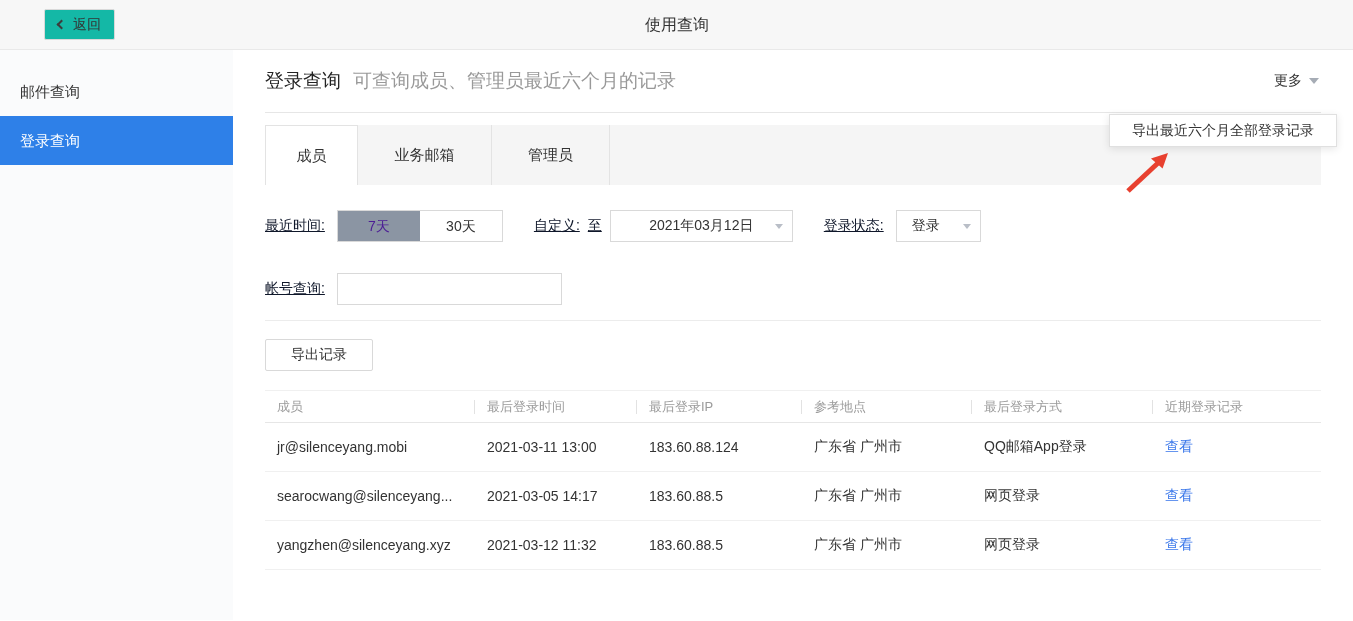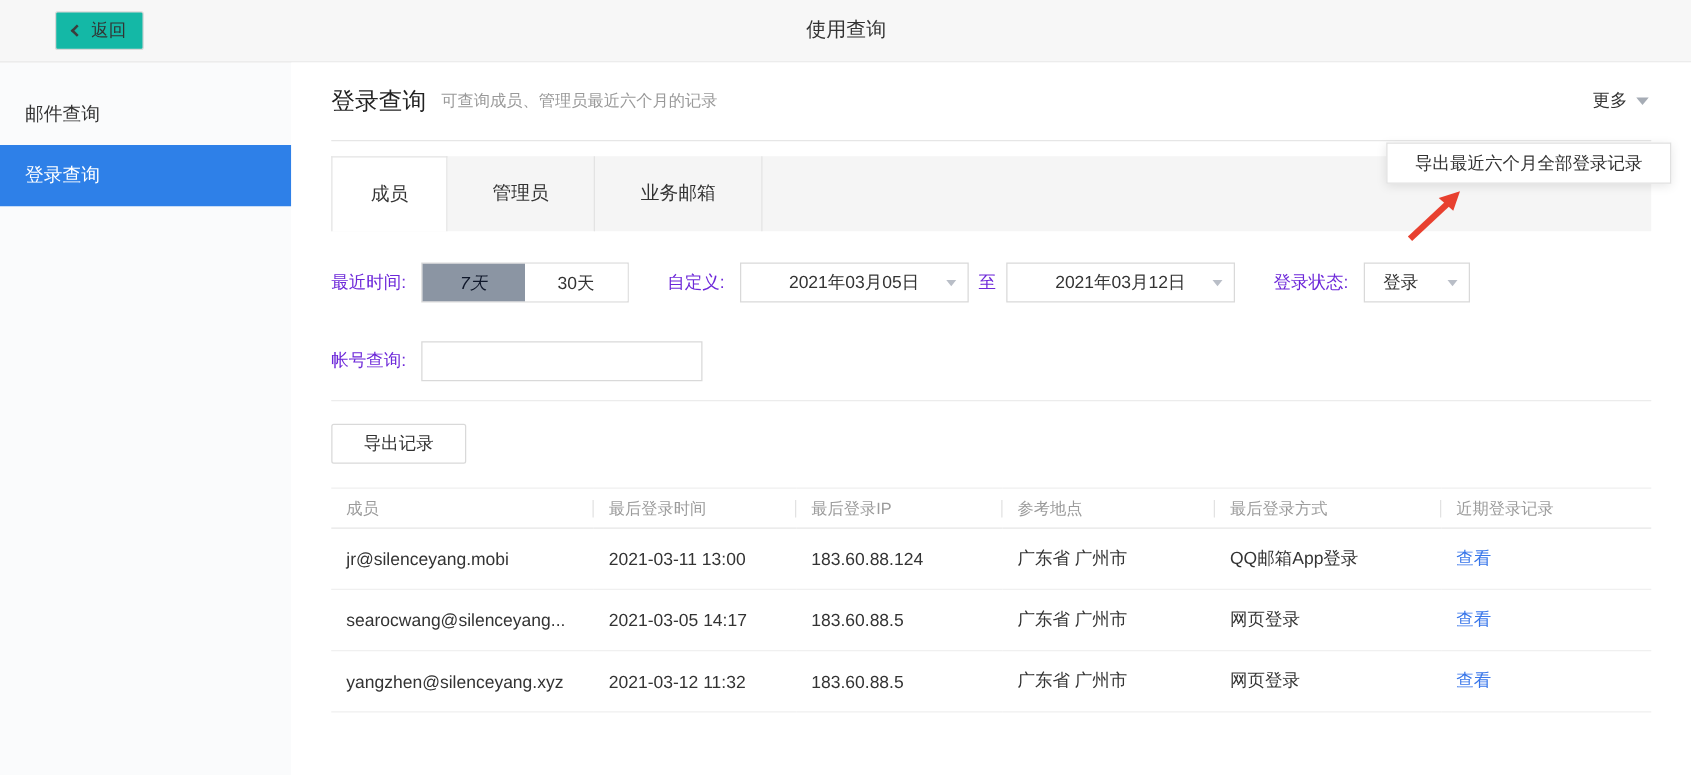--- a/index.html
+++ b/index.html
@@ -22,47 +22,47 @@
   
   .layout { display:flex; height:570px; }
   .sidebar { width:233px; flex:none; background:#fafbfc; padding-top:17px; }
   .side-item { height:49px; line-height:49px; padding-left:20px; font-size:15px; color:#333; cursor:pointer; }
   .side-item.active { background:#2e80e8; color:#fff; }
   .main { flex:1; position:relative; background:#fff; padding:0 32px; }
 
   
   .head-row { height:63px; display:flex; align-items:center; border-bottom:1px solid #e6e6e6; }
   .h-title { font-size:19px; color:#222; }
-  .h-sub { font-size:13px; color:#999; margin-left:12px; }
+  .h-sub { font-size:19px; color:#999; margin-left:12px; }
   .more { margin-left:auto; display:flex; align-items:center; gap:7px; font-size:14px; color:#333; cursor:pointer; padding-right:2px; }
   .caret-down { width:0; height:0; border-left:5px solid transparent; border-right:5px solid transparent; border-top:6px solid #a6acb5; }
 
   
   .dropdown {
     position:absolute; top:64px; right:16px; width:228px; height:33px;
     background:#fff; border:1px solid #e0e0e0; box-shadow:0 2px 8px rgba(0,0,0,.10); z-index:5;
   }
   .dropdown-item { line-height:31px; text-align:center; font-size:14px; color:#333; cursor:pointer; white-space:nowrap; }
   .red-arrow { position:absolute; left:885px; top:95px; z-index:6; }
 
   
   .tabs { margin-top:12px; height:60px; background:#f5f5f5; display:flex; }
   .tab { width:134px; line-height:60px; text-align:center; font-size:15px; color:#333; cursor:pointer; border-right:1px solid #e3e3e3; }
   .tab.active { width:93px; background:#fff; border:1px solid #e3e3e3; border-bottom:none; }
   .tab.t3 { width:118px; }
 
   
   .filter-row { margin-top:25px; display:flex; align-items:center; }
   .filter-row2 { margin-top:31px; display:flex; align-items:center; }
-  .f-label { font-size:14px; color:#6d28d9; }
+  .f-label { font-size:14px; color:#0f172a;text-decoration:underline; }
   .ml30 { margin-left:31px; }
   .to-label { margin:0 8px; }
   .segmented { display:flex; border:1px solid #d9d9d9; margin-left:12px; }
   .seg { width:82px; height:30px; line-height:30px; text-align:center; font-size:14px; color:#333; background:#fff; cursor:pointer; }
-  .seg.selected { background:#8b95a3; color:#0f172a;font-style:italic; }
+  .seg.selected { background:#8b95a3; color:#4c1d95; }
   .select {
     height:32px; border:1px solid #d9d9d9; background:#fff; position:relative;
     display:flex; align-items:center; justify-content:center;
     margin-left:12px; cursor:pointer; font-size:14px; color:#333;
   }
   .select.date { width:183px; }
   .select.status { width:85px; justify-content:flex-start; padding-left:15px; }
   .select .caret { position:absolute; right:9px; top:13px; width:0; height:0; border-left:4px solid transparent; border-right:4px solid transparent; border-top:5px solid #b9bec7; }
   .account-input {
     margin-left:12px; width:225px; height:32px; border:1px solid #d9d9d9;
@@ -121,36 +121,32 @@
 
     
     <svg class="red-arrow" width="60" height="52" viewBox="0 0 60 52">
       <line x1="10" y1="46" x2="40" y2="18" stroke="#e8402f" stroke-width="5"></line>
       <polygon points="50,8 44.6,23.6 33,13.4" fill="#e8402f"></polygon>
     </svg>
 
     
     <div class="tabs">
       <div class="tab active">成员</div>
+      <div class="tab">业务邮箱</div>
       <div class="tab t3">管理员</div>
-      <div class="tab">业务邮箱</div>
     </div>
 
     
     <div class="filter-row">
       <span class="f-label">最近时间:</span>
       <div class="segmented">
         <div class="seg selected">7天</div>
         <div class="seg">30天</div>
       </div>
       <span class="f-label ml30">自定义:</span>
-      <div class="select date">
-        <span>2021年03月05日</span>
-        <span class="caret"></span>
-      </div>
       <span class="f-label to-label">至</span>
       <div class="select date" style="margin-left:0;">
         <span>2021年03月12日</span>
         <span class="caret"></span>
       </div>
       <span class="f-label ml30">登录状态:</span>
       <div class="select status">
         <span>登录</span>
         <span class="caret"></span>
       </div>

